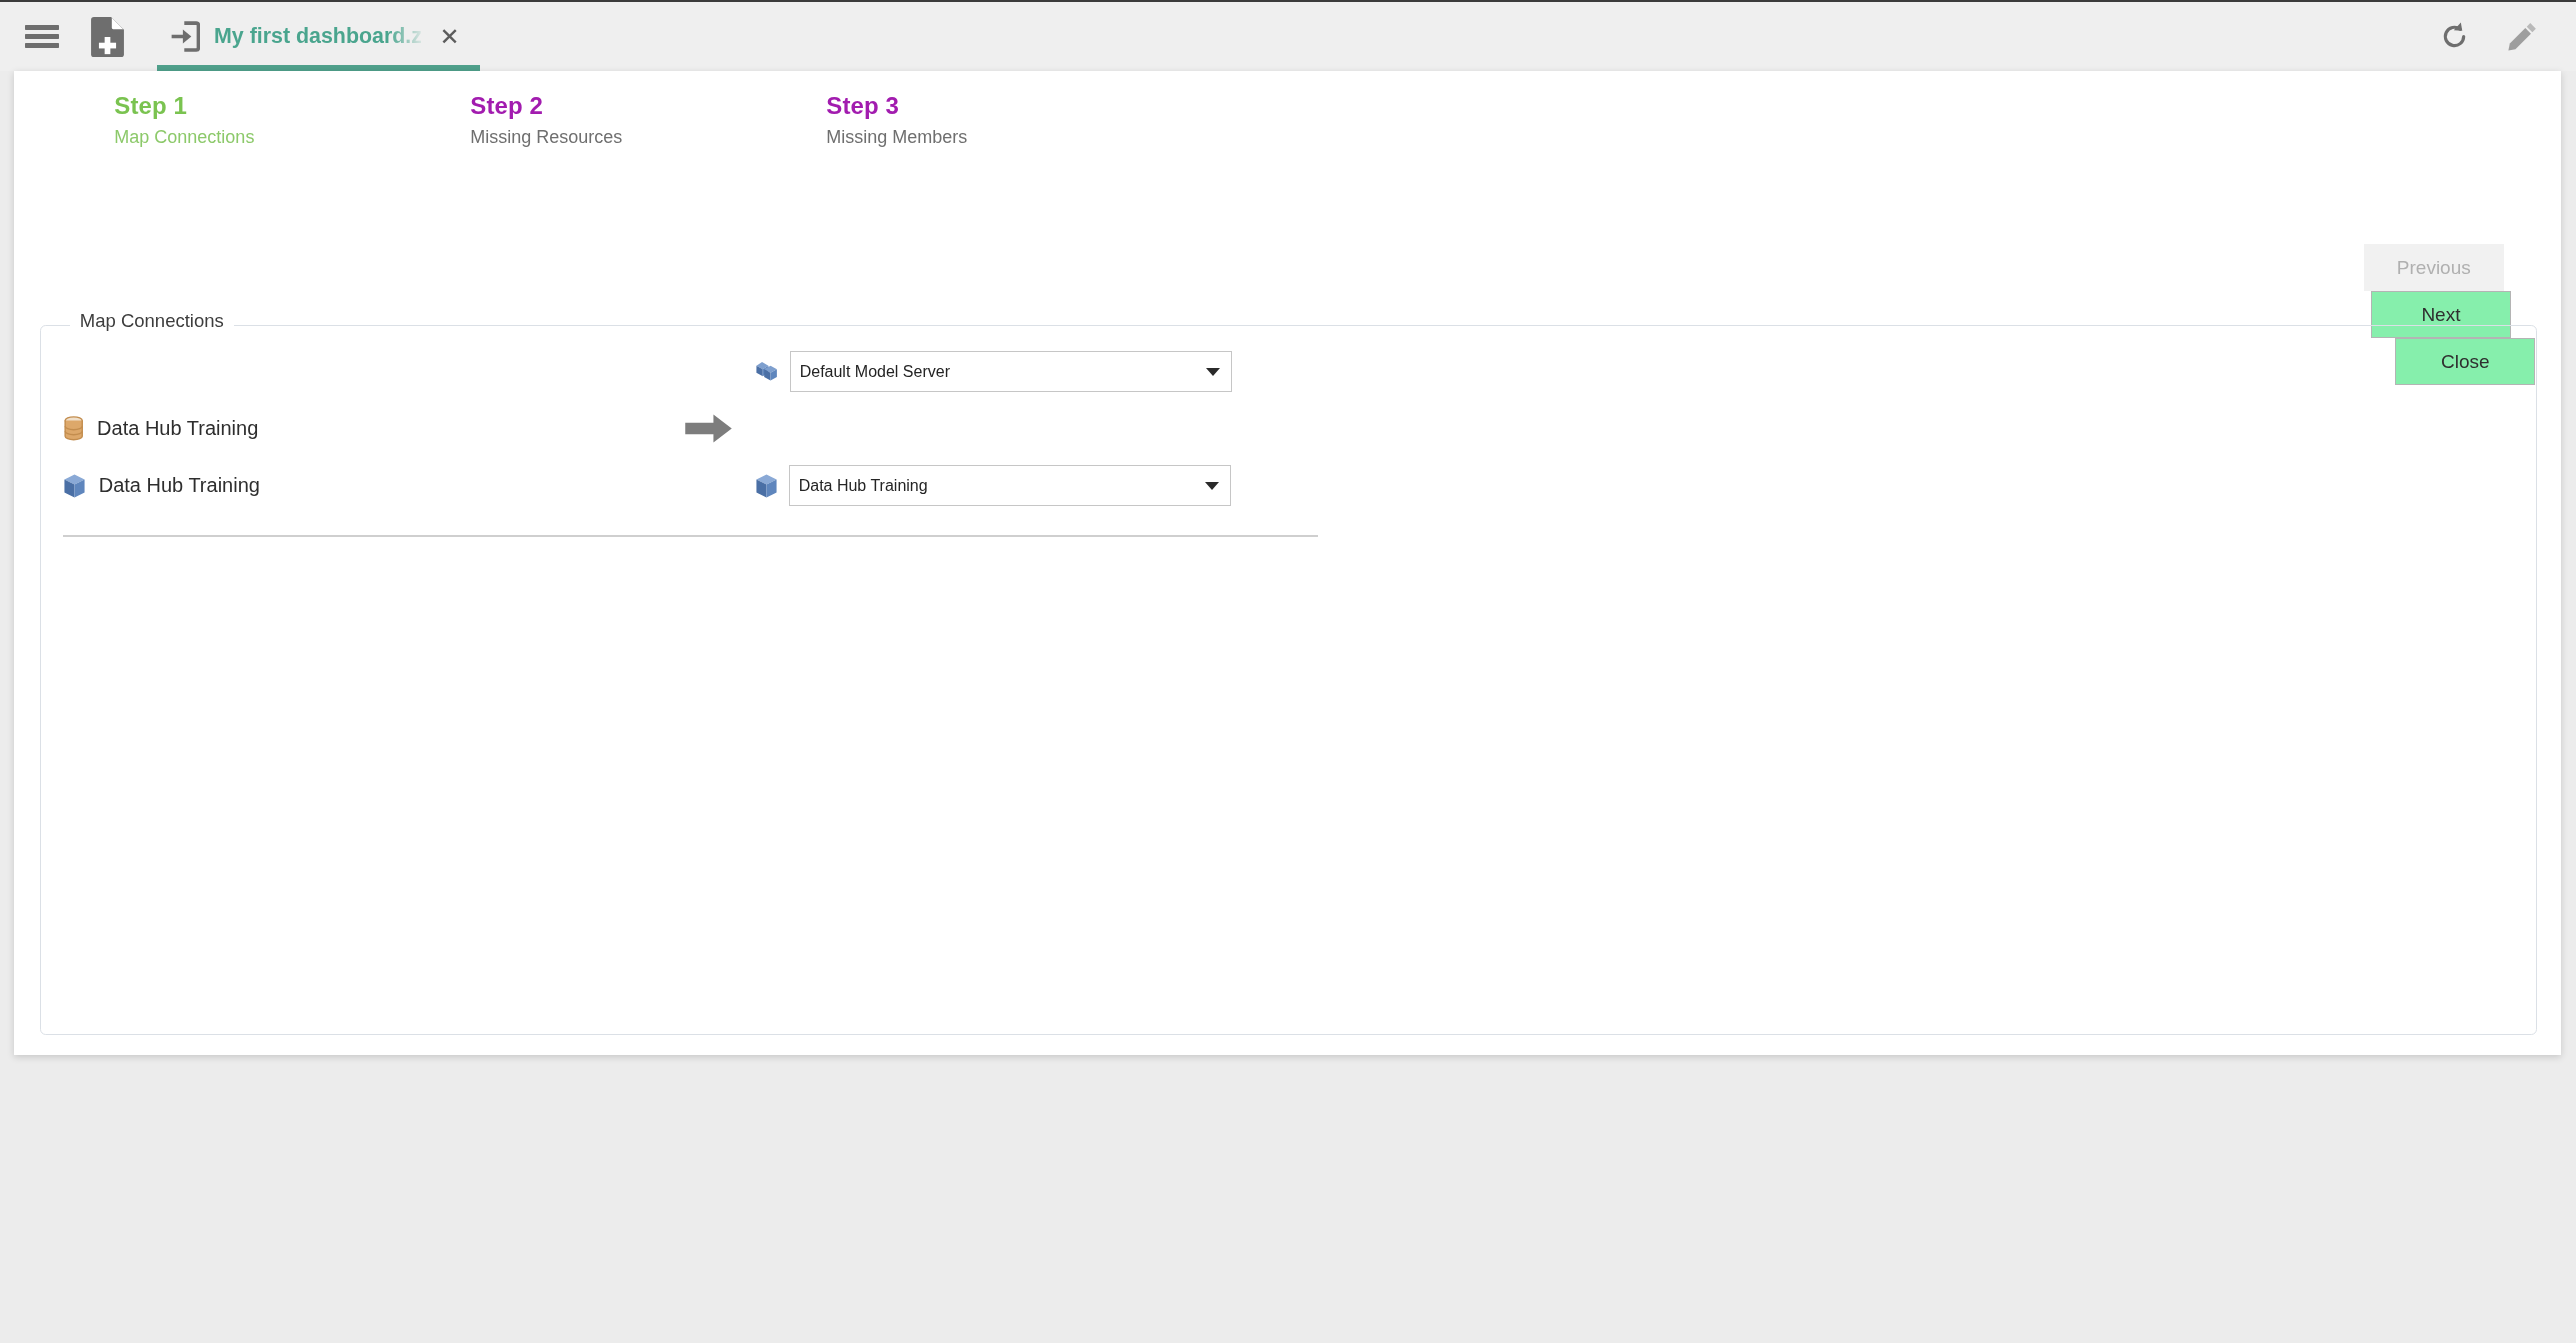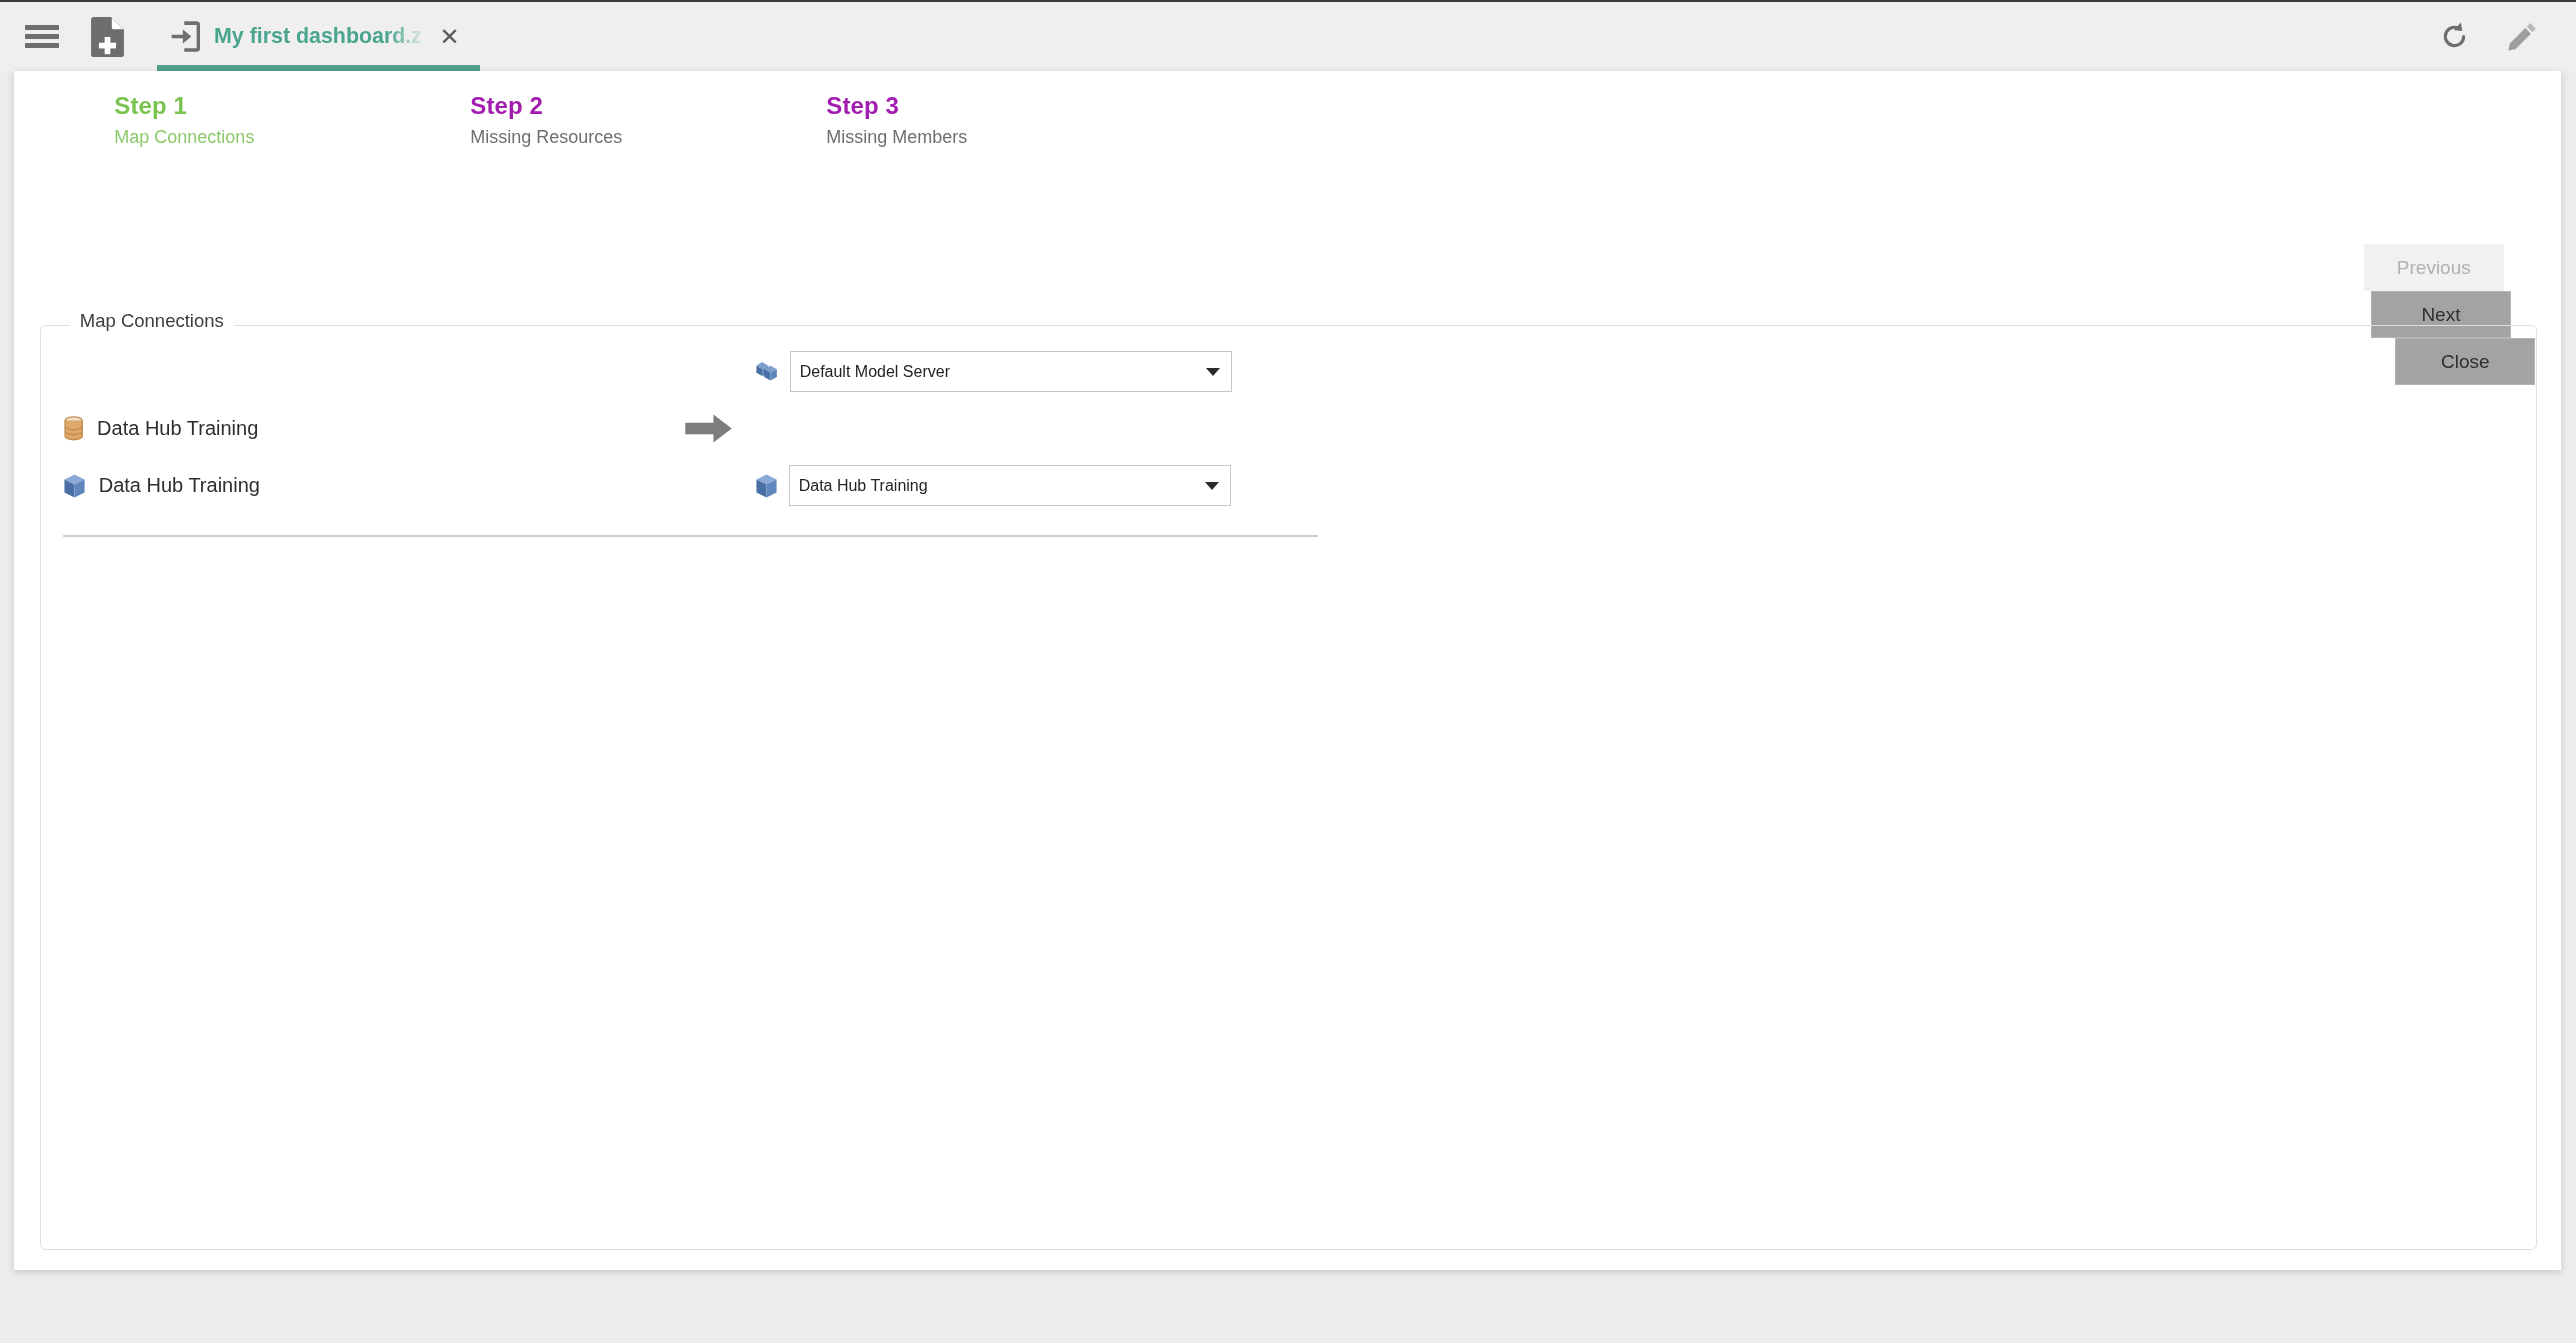--- a/index.html
+++ b/index.html
@@ -93,21 +93,21 @@
     gap: 18.5px;
     margin-right: 28.5px;
   }
 
   
   .panel {
     position: absolute;
     left: 14.3px;
     top: 71px;
     width: 2547px;
-    height: 1199px;
+    height: 984px;
     background: #ffffff;
     box-shadow: 0 2.1px 7.1px rgba(0,0,0,0.16);
     box-sizing: border-box;
   }
 
   
   .steps {
     position: absolute;
     left: 100px;
     top: 20px;
@@ -136,21 +136,21 @@
     top: 173px;
     display: flex;
     align-items: center;
     flex-direction: column;
   }
   .wbtn {
     height: 47px;
     min-width: 140px;
     font-size: 19px;
     font-family: "Liberation Sans", sans-serif;
-    background: #a3a3a3;
+    background: #86efac;
     border: 0.7px solid #b4b4b4;
     color: #2f2f2f;
     cursor: pointer;
     box-sizing: border-box;
     display: flex; align-items: center; justify-content: center;
   }
   .wbtn.disabled {
     border-color: transparent;
     color: #b0b0b0;
     background: #f1f1f1;

